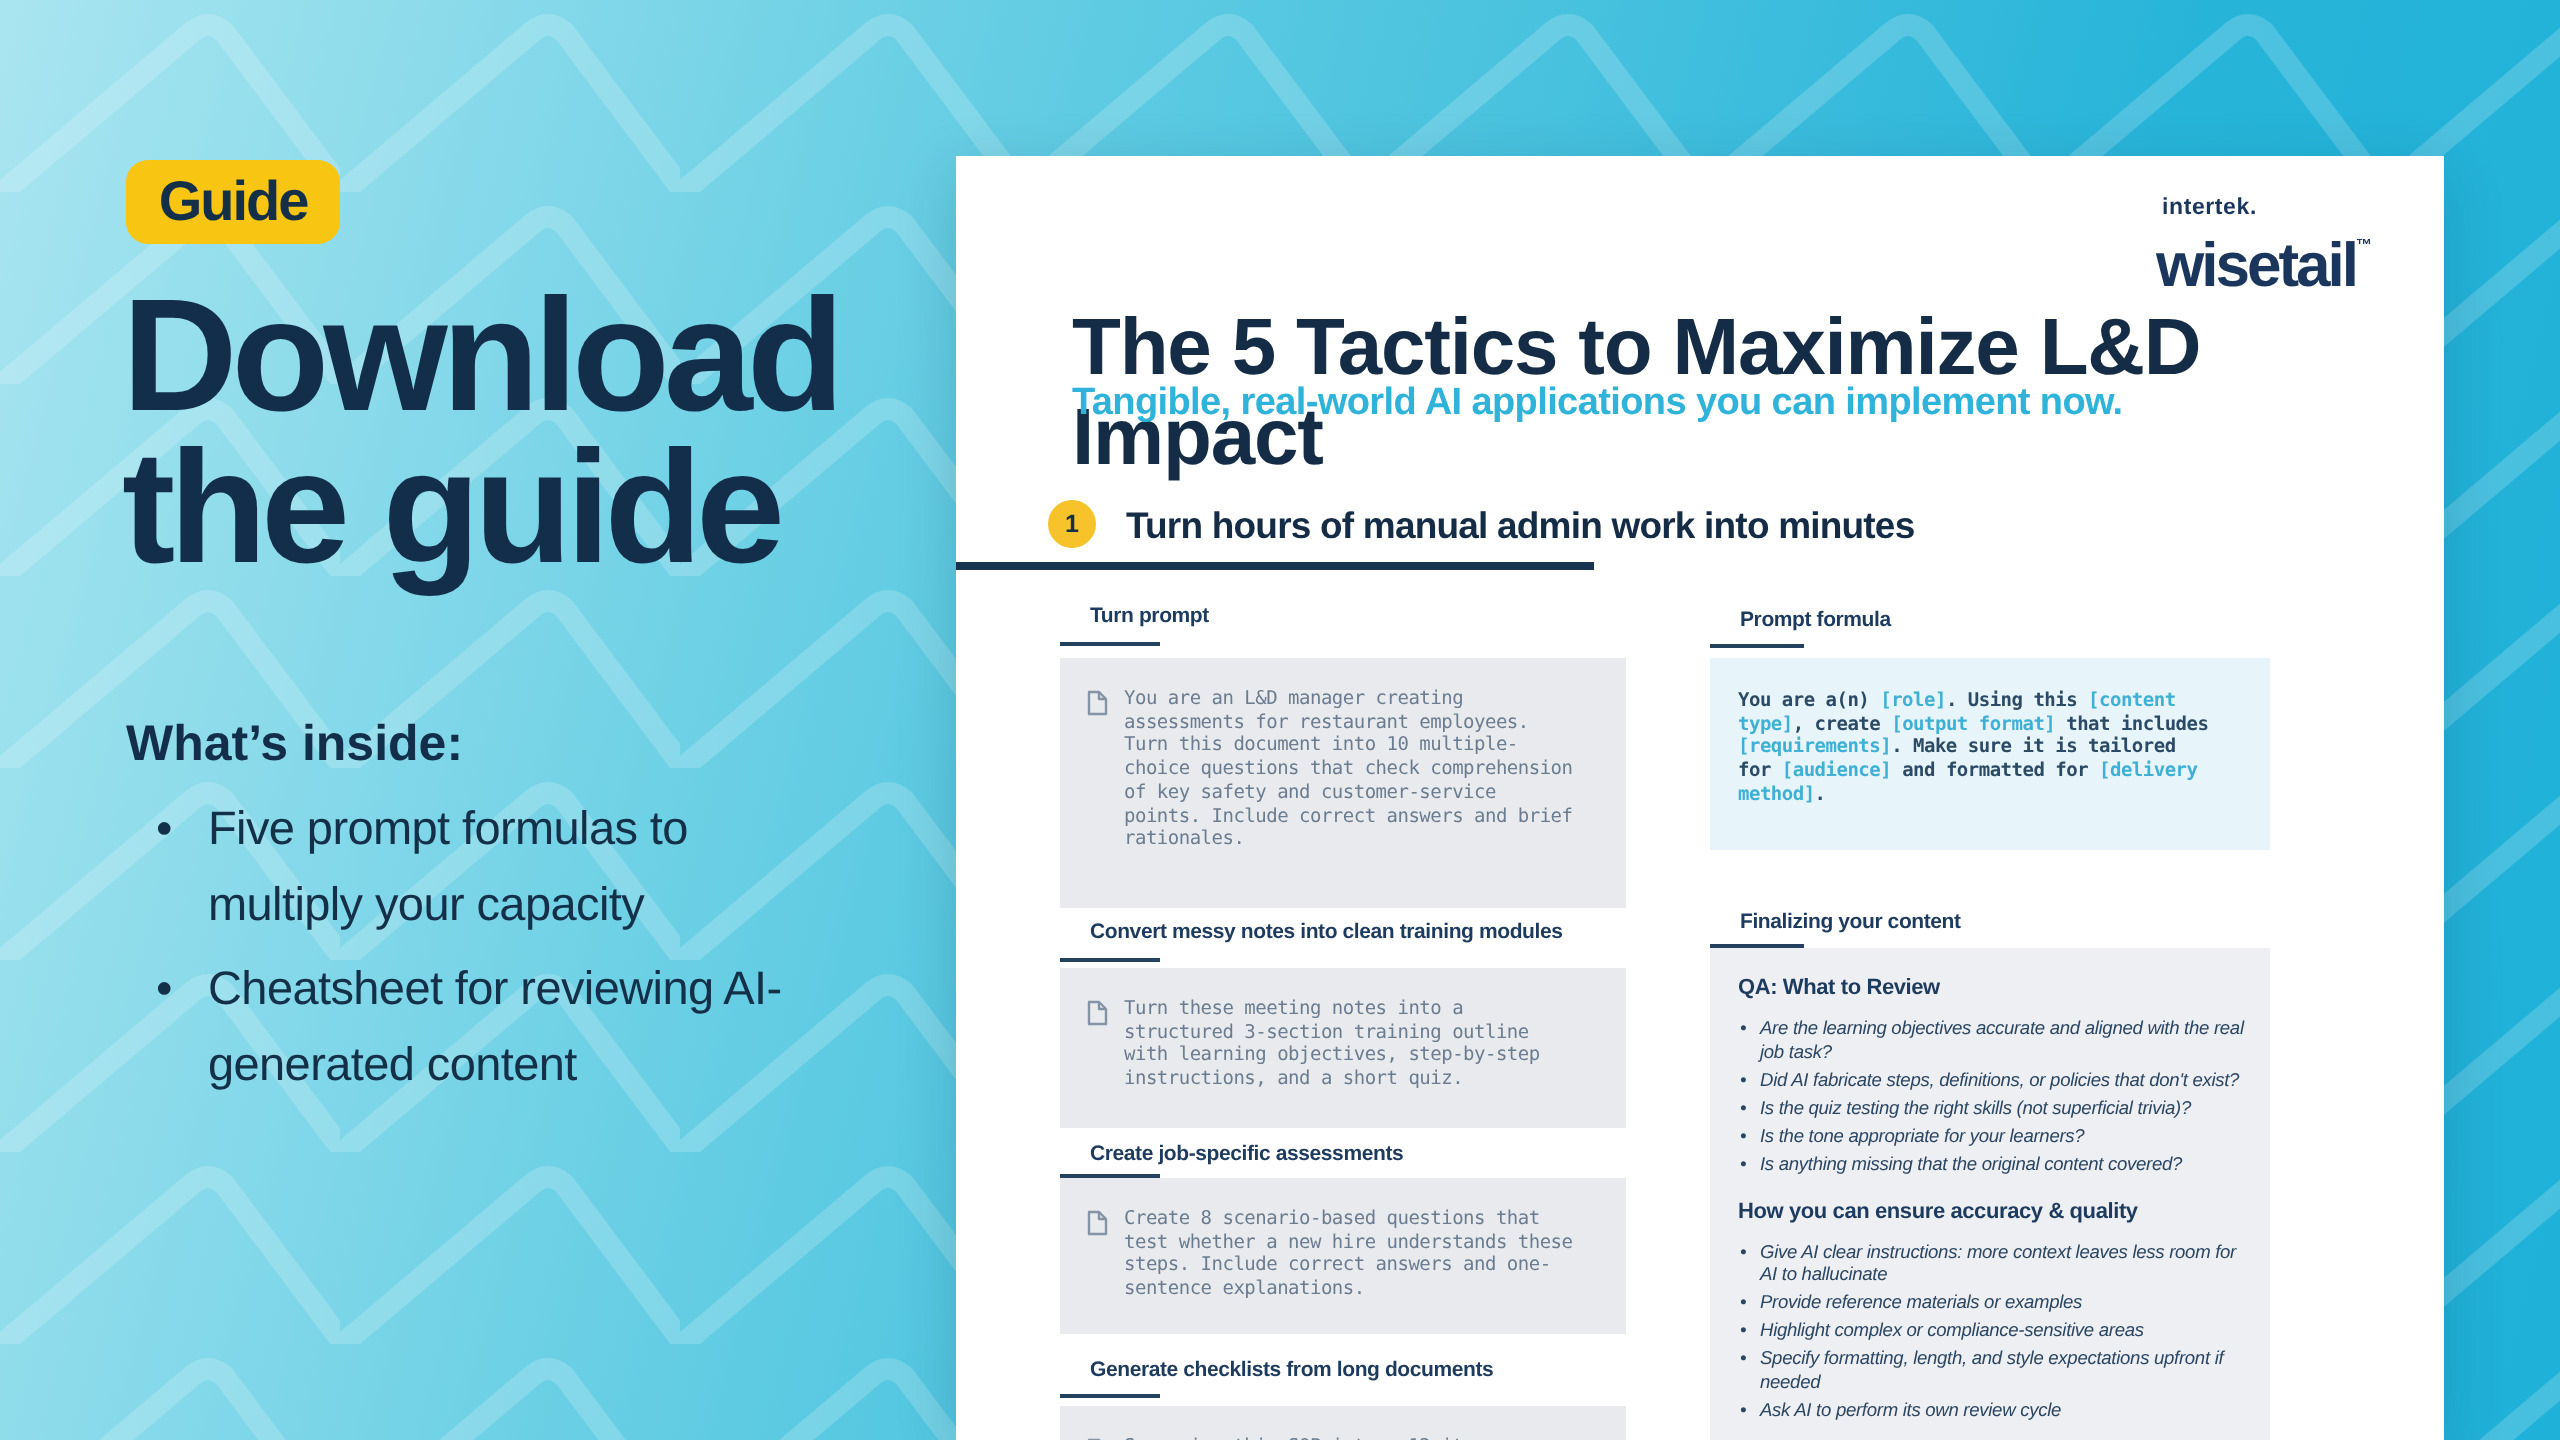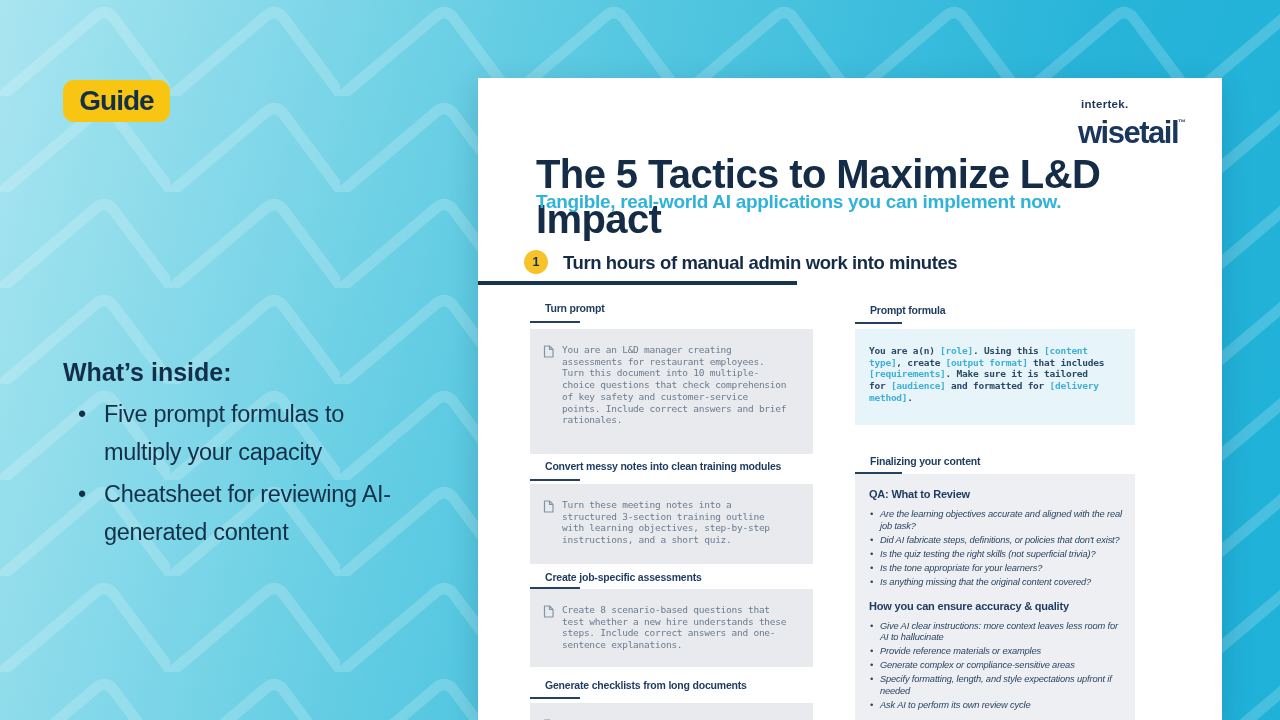--- a/index.html
+++ b/index.html
@@ -91,20 +91,24 @@
     <defs>
       <pattern id="zig" width="170" height="96" patternUnits="userSpaceOnUse">
         <path d="M-8,104 L96,16 Q104,9 112,16 L178,104" fill="none" stroke="#ffffff" stroke-opacity="0.18" stroke-width="11" stroke-linecap="round"></path>
       </pattern>
     </defs>
     <rect width="1280" height="720" fill="url(#zig)"></rect>
   </svg>
 
   <div class="left-panel">
     <div class="badge">Guide</div>
+    <h1 class="headline">
+      <span>Download</span>
+      <span>the guide</span>
+    </h1>
     <div class="whats-title">What’s inside:</div>
     <ul class="inside-list">
       <li>Five prompt formulas to multiply your capacity</li>
       <li>Cheatsheet for reviewing AI-generated content</li>
     </ul>
   </div>
 
   <div class="doc">
 
     <div class="doc-logo">
@@ -175,20 +179,20 @@
         <li>Are the learning objectives accurate and aligned with the real job task?</li>
         <li>Did AI fabricate steps, definitions, or policies that don't exist?</li>
         <li>Is the quiz testing the right skills (not superficial trivia)?</li>
         <li>Is the tone appropriate for your learners?</li>
         <li>Is anything missing that the original content covered?</li>
       </ul>
       <div class="fin-title second">How you can ensure accuracy &amp; quality</div>
       <ul class="fin-list">
         <li>Give AI clear instructions: more context leaves less room for AI to hallucinate</li>
         <li>Provide reference materials or examples</li>
-        <li>Generate complex or compliance-sensitive areas</li>
+        <li>Highlight complex or compliance-sensitive areas</li>
         <li>Specify formatting, length, and style expectations upfront if needed</li>
         <li>Ask AI to perform its own review cycle</li>
       </ul>
     </div>
 
   </div>
 </div>
 
 </body></html>

